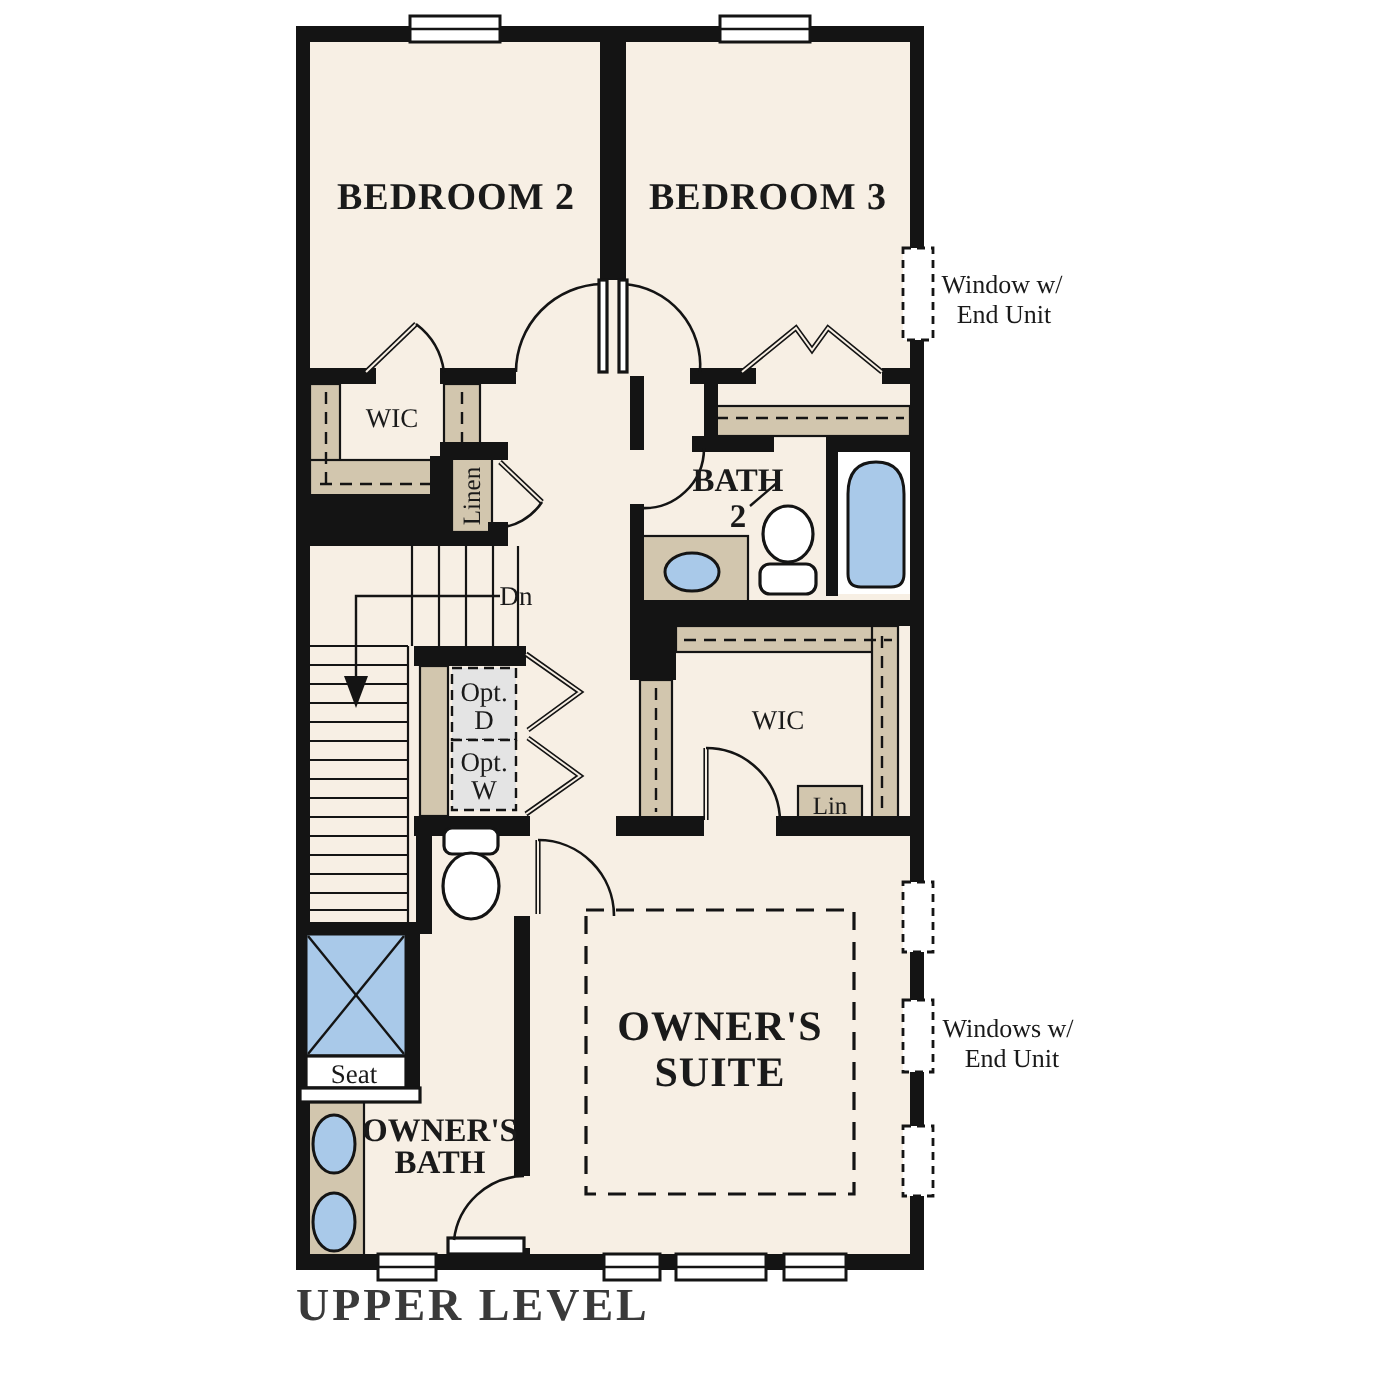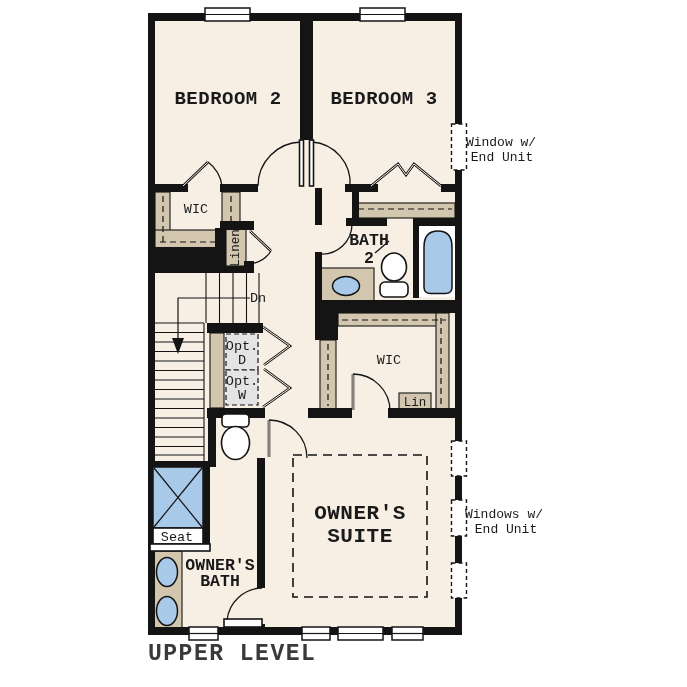--- a/index.html
+++ b/index.html
@@ -1,20 +1,20 @@
 <!DOCTYPE html>
 <html style="--bg: #ffffff; --floor: #f7efe4; --wall: #141414; --shelf: #d2c6ae; --blue: #a9c9e9; --gray: #e4e4e4; --text: #1a1a1a; --title: #3a3a3a;"><head>
 <meta charset="utf-8">
 <style>
   html,body{margin:0;padding:0;background:#fff;}
   .canvas{
     position:relative;
     width:560px;height:687px;
     background:var(--bg,#ffffff);
-    font-family:Liberation Mono, monospace;
+    font-family:Liberation Serif, serif;
     overflow:hidden;
   }
   svg{position:absolute;left:0;top:0;}
   .wall{fill:var(--wall,#111);}
   .floor{fill:var(--floor,#f7efe4);}
   .shelf{fill:var(--shelf,#d2c6ae);stroke:var(--wall,#111);stroke-width:1.1;}
   .dash{stroke:var(--wall,#111);stroke-width:1.2;stroke-dasharray:6 4;fill:none;}
   .tray{stroke:var(--wall,#111);stroke-width:1.6;stroke-dasharray:9 6;fill:none;}
   .blue{fill:var(--blue,#a9c9e9);stroke:var(--wall,#111);stroke-width:1.5;}
   .whitefix{fill:#ffffff;stroke:var(--wall,#111);stroke-width:1.6;}

